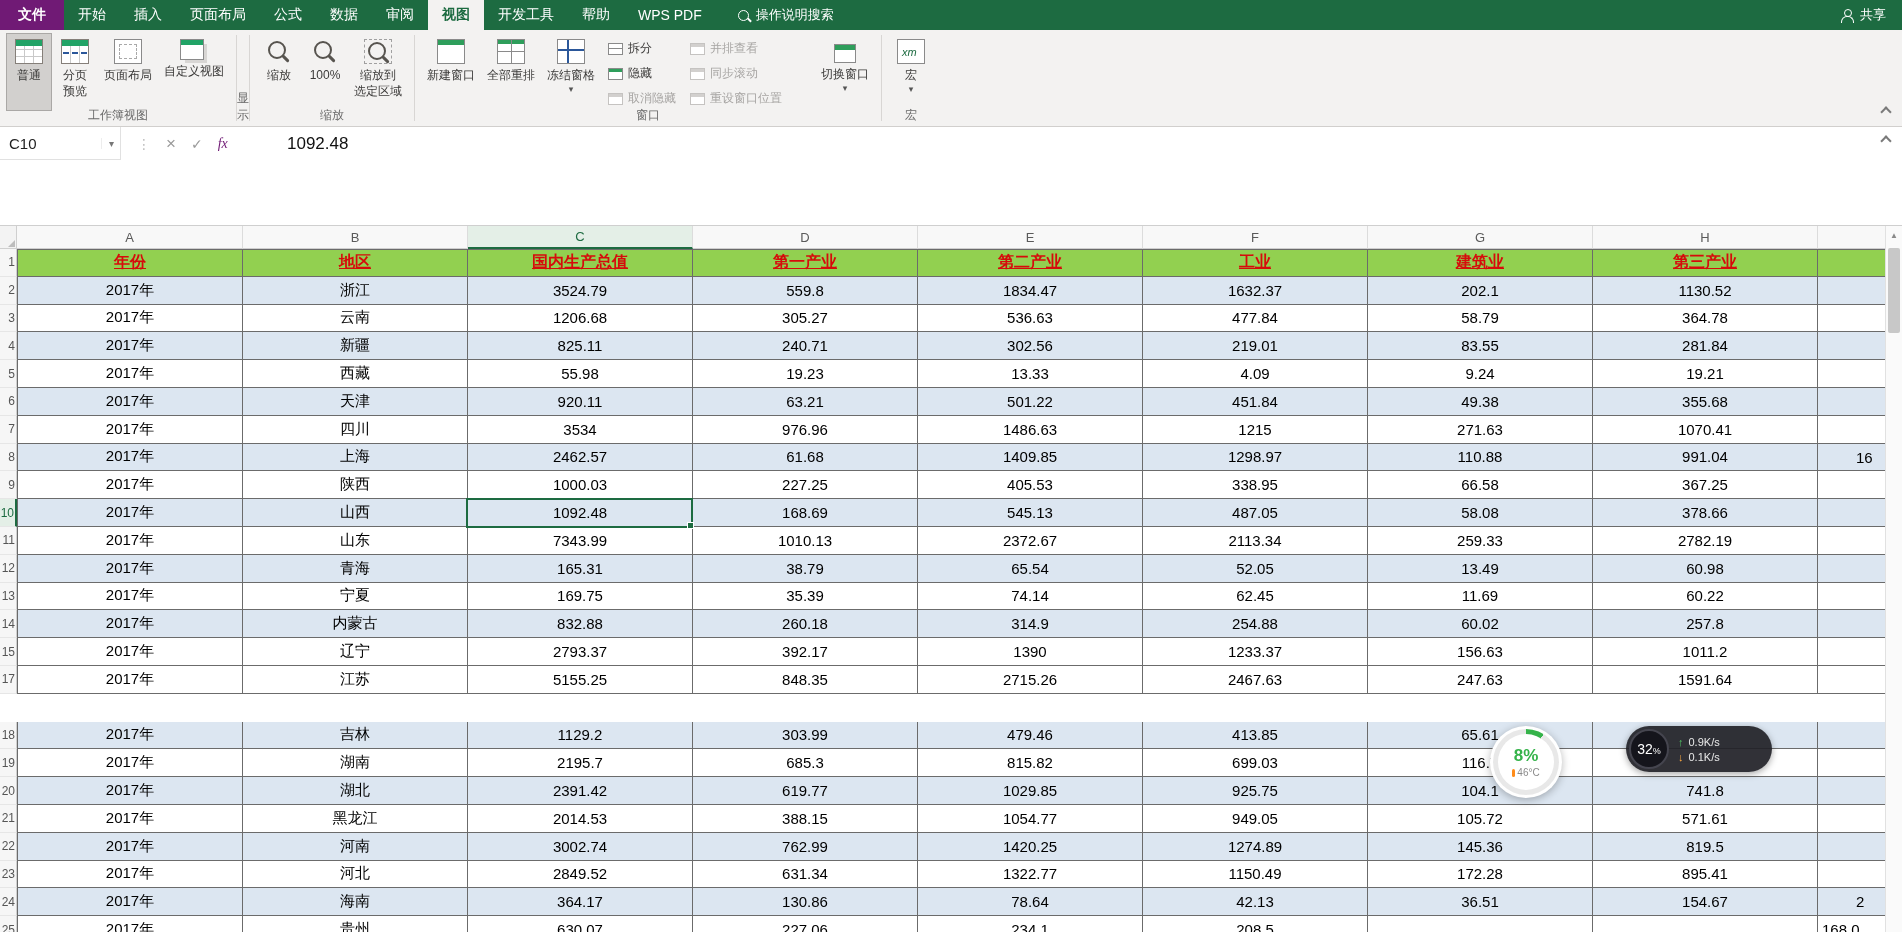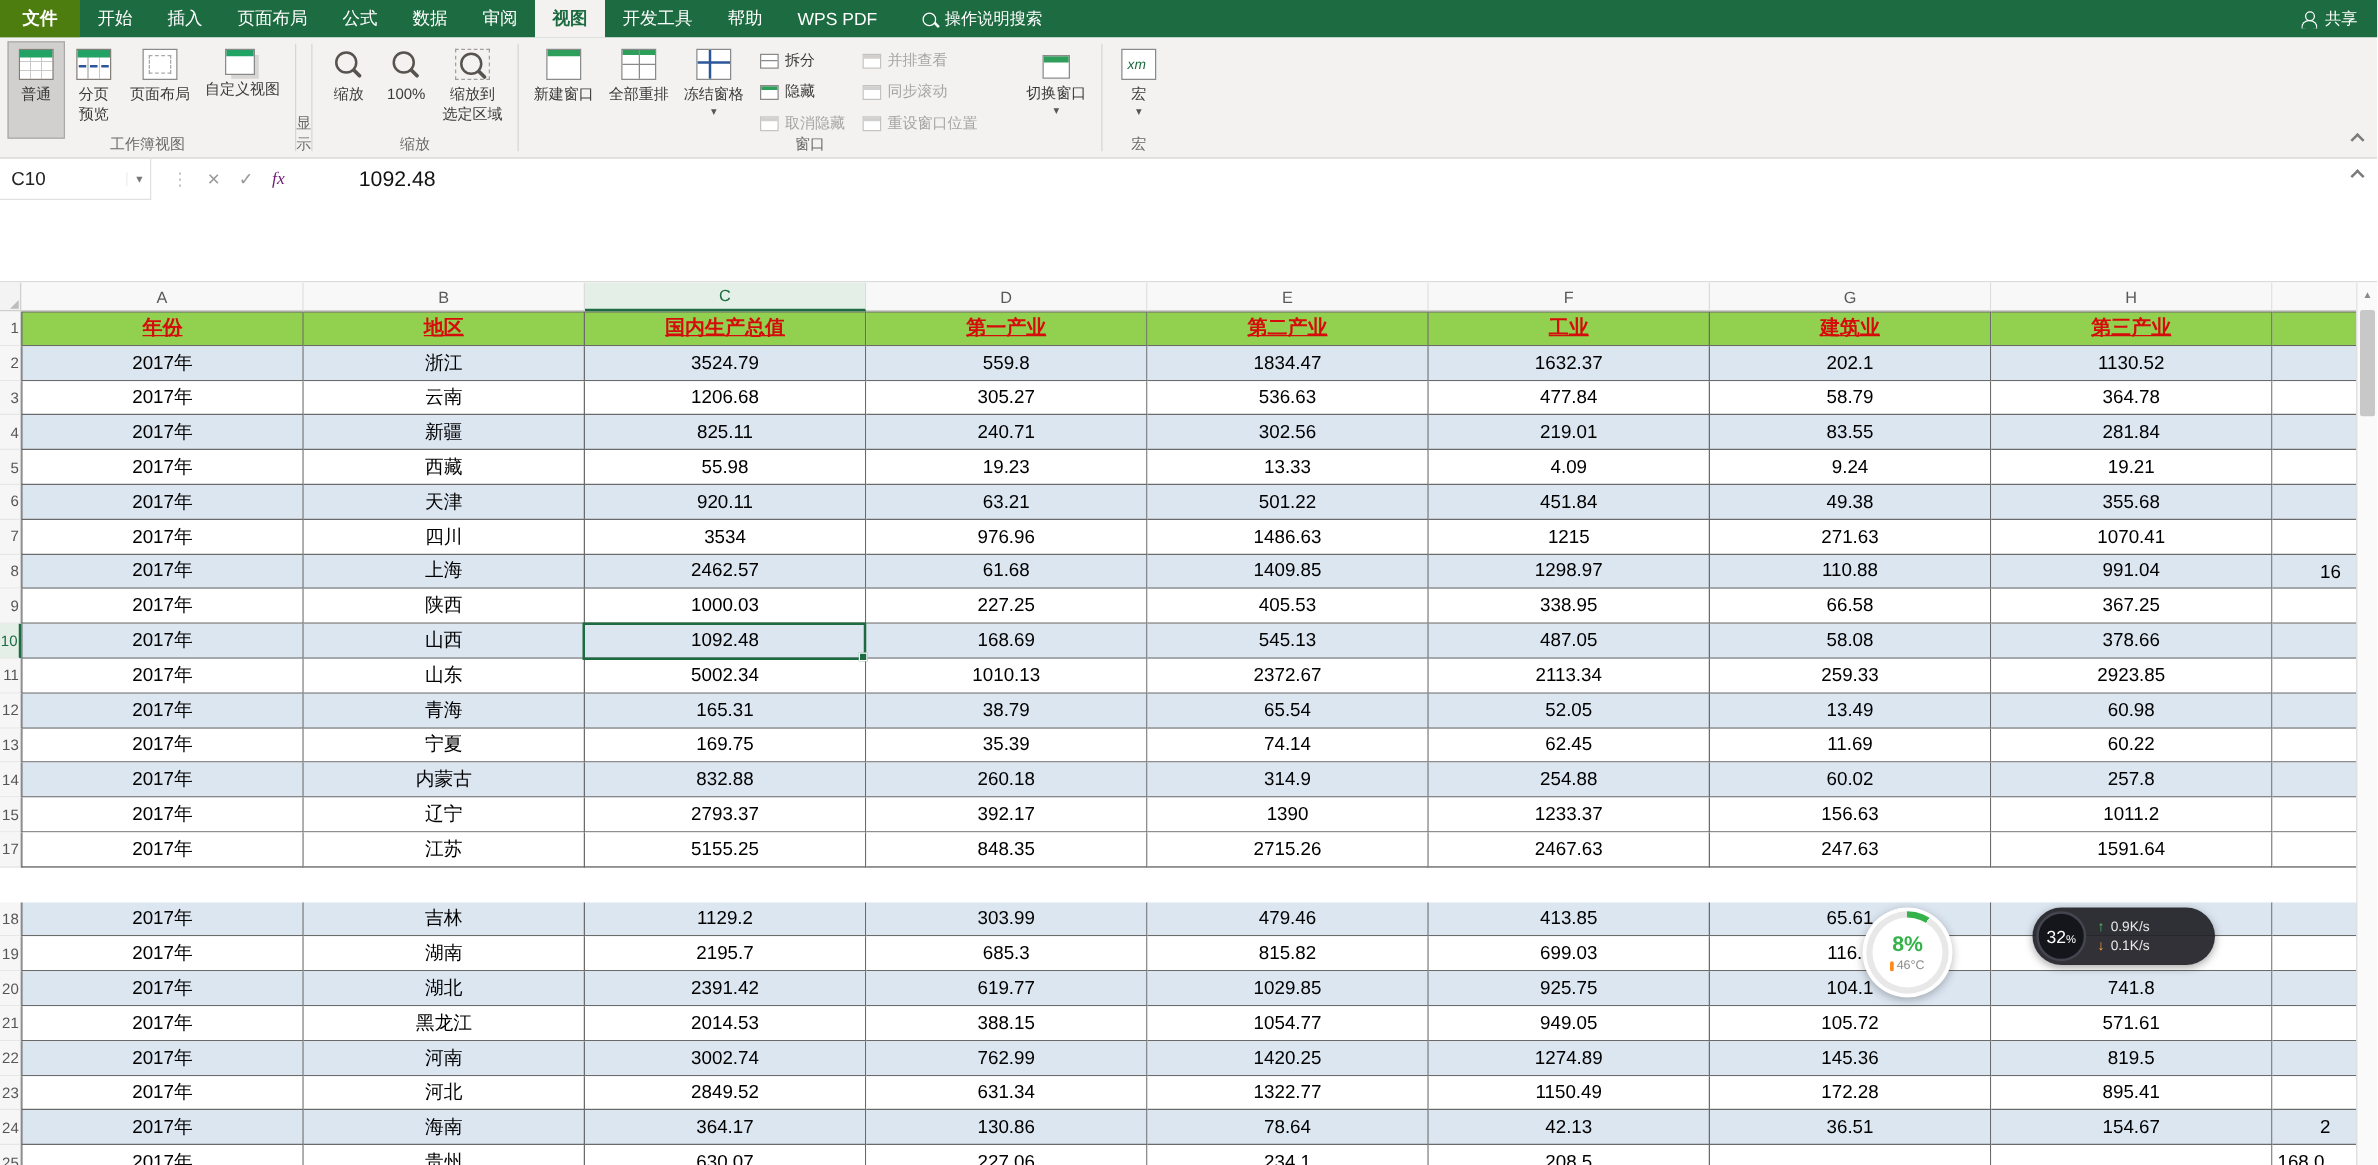--- a/index.html
+++ b/index.html
@@ -5,21 +5,21 @@
   * { margin:0; padding:0; box-sizing:border-box; }
   html,body { width:1902px; height:932px; overflow:hidden; background:#fff;
     font-family:"Liberation Sans","DejaVu Sans",sans-serif; }
   #app { position:relative; width:1902px; height:932px; overflow:hidden; background:#fff; }
 
   
   .tabbar { position:absolute; top:0; left:0; right:0; height:30px; background:#1d6b41;
     display:flex; align-items:stretch; color:#fff; }
   .tabs { display:flex; align-items:stretch; }
   .tab { padding:0 14px; display:flex; align-items:center; font-size:14px; white-space:nowrap; }
-  .tab.file { background:#4d7c0f; font-weight:bold; padding:0 18px; }
+  .tab.file { background:#701a75; font-weight:bold; padding:0 18px; }
   .tab.active { background:#f3f2f1; color:#1d6b41; font-weight:bold; }
   .tellme { display:flex; align-items:center; gap:7px; margin-left:22px; font-size:13px; }
   .mag-w { width:11px; height:11px; border:1.5px solid #fff; border-radius:50%; position:relative; display:inline-block; }
   .mag-w::after { content:""; position:absolute; width:5px; height:1.5px; background:#fff;
     transform:rotate(45deg); right:-4px; bottom:-1px; }
   .share { margin-left:auto; display:flex; align-items:center; gap:7px; padding:0 16px; font-size:13px; }
   .person { width:13px; height:13px; position:relative; display:inline-block; }
   .person::before { content:""; position:absolute; left:3.5px; top:0; width:6px; height:6px;
     border:1.5px solid #fff; border-radius:50%; }
   .person::after { content:""; position:absolute; left:0.5px; top:7px; width:11px; height:6px;
@@ -460,26 +460,26 @@
           <div class="cell" style="width: 225px;">545.13</div>
           <div class="cell" style="width: 225px;">487.05</div>
           <div class="cell" style="width: 225px;">58.08</div>
           <div class="cell" style="width: 225px;">378.66</div>
           <div class="cell" style="width: 68px;"></div>
         </div>
         <div class="rowline" style="top: 301px; height: 27.8px;">
           <div class="rn">11</div>
           <div class="cell first" style="width: 226px;">2017年</div>
           <div class="cell" style="width: 225px;">山东</div>
-          <div class="cell" style="width: 225px;">5002.34</div>
+          <div class="cell" style="width: 225px;">7343.99</div>
           <div class="cell" style="width: 225px;">1010.13</div>
           <div class="cell" style="width: 225px;">2372.67</div>
           <div class="cell" style="width: 225px;">2113.34</div>
           <div class="cell" style="width: 225px;">259.33</div>
-          <div class="cell" style="width: 225px;">2923.85</div>
+          <div class="cell" style="width: 225px;">2782.19</div>
           <div class="cell" style="width: 68px;"></div>
         </div>
         <div class="rowline band" style="top: 328.8px; height: 27.8px;">
           <div class="rn">12</div>
           <div class="cell first" style="width: 226px;">2017年</div>
           <div class="cell" style="width: 225px;">青海</div>
           <div class="cell" style="width: 225px;">165.31</div>
           <div class="cell" style="width: 225px;">38.79</div>
           <div class="cell" style="width: 225px;">65.54</div>
           <div class="cell" style="width: 225px;">52.05</div>

